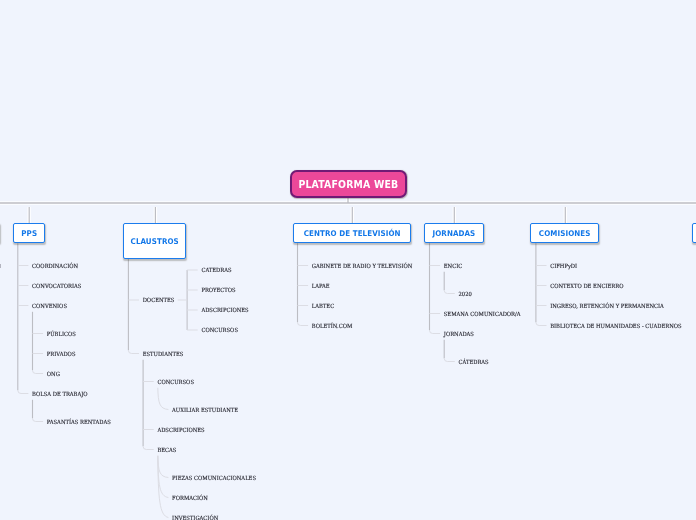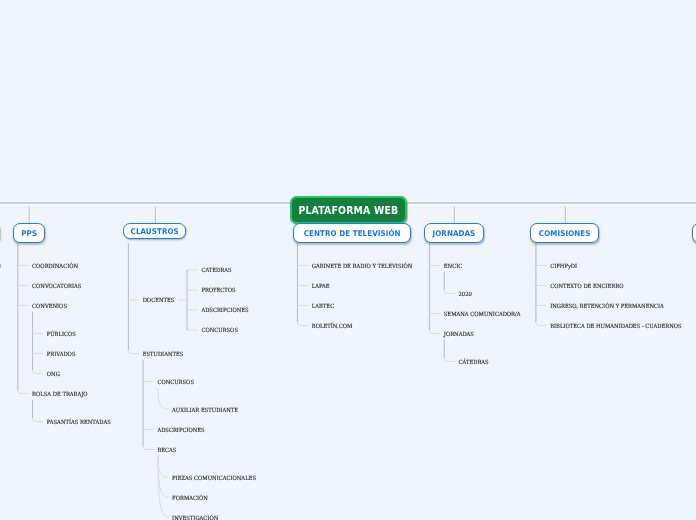--- a/index.html
+++ b/index.html
@@ -5,25 +5,25 @@
 <style>
   html,body{margin:0;padding:0;}
   body{width:696px;height:520px;overflow:hidden;background:#f0f4fd;
        font-family:"DejaVu Sans Condensed","DejaVu Sans",sans-serif;}
   #stage{position:relative;width:696px;height:520px;background:#f0f4fd;overflow:hidden;}
   svg#links{position:absolute;left:0;top:0;width:696px;height:520px;}
 
   .node{position:absolute;box-sizing:border-box;filter:opacity(1);display:flex;align-items:center;
         justify-content:center;white-space:nowrap;}
 
-  .node-root{background:#15803d;border:2px solid #22c55e;border-radius:7px;color:#fff;
+  .node-root{background:#ec4899;border:2px solid #701a75;border-radius:7px;color:#fff;
      font-weight:bold;font-size:10.4px;letter-spacing:.2px;
-     box-shadow:0.8px 0.8px 0.9px rgba(70,60,45,.30);margin-top:26px;}
+     box-shadow:0.8px 0.8px 0.9px rgba(70,60,45,.30);}
 
-  .node-branch{background:#ffffff;border:1.6px solid #1b7ced;border-radius:7px;color:#1277e8;
+  .node-branch{background:#ffffff;border:1.6px solid #1b7ced;border-radius:2px;color:#1277e8;
      font-weight:bold;font-size:7.9px;letter-spacing:.1px;
      box-shadow:0.8px 1.2px 1.4px rgba(60,55,45,.30);}
 
   .leaf{position:absolute;filter:opacity(1);white-space:nowrap;color:#1f1f29;
      font-family:"DejaVu Serif Condensed","DejaVu Serif",serif;font-size:5.8px;
      line-height:1;letter-spacing:0.0px;-webkit-text-stroke:0.12px #1f1f29;}
 </style>
 </head>
 <body>
 
@@ -103,21 +103,21 @@
       <span>PPS</span>
     </div>
     <div class="leaf" style="left: 32.1px; top: 263.5px;">COORDINACIÓN</div>
     <div class="leaf" style="left: 32.1px; top: 283.5px;">CONVOCATORIAS</div>
     <div class="leaf" style="left: 32.1px; top: 303.5px;">CONVENIOS</div>
     <div class="leaf" style="left: 46.8px; top: 331.5px;">PÚBLICOS</div>
     <div class="leaf" style="left: 46.8px; top: 351.5px;">PRIVADOS</div>
     <div class="leaf" style="left: 46.8px; top: 371.5px;">ONG</div>
     <div class="leaf" style="left: 32.1px; top: 391.5px;">BOLSA DE TRABAJO</div>
     <div class="leaf" style="left: 46.8px; top: 419.5px;">PASANTÍAS RENTADAS</div>
-    <div class="node node-branch" style="left: 123px; top: 223.2px; width: 63.4px; height: 16px;">
+    <div class="node node-branch" style="left: 123px; top: 223.2px; width: 63.4px; height: 36px;">
       <span>CLAUSTROS</span>
     </div>
     <div class="leaf" style="left: 142.7px; top: 298px;">DOCENTES</div>
     <div class="leaf" style="left: 201.4px; top: 268px;">CATEDRAS</div>
     <div class="leaf" style="left: 201.4px; top: 288px;">PROYECTOS</div>
     <div class="leaf" style="left: 201.4px; top: 308px;">ADSCRIPCIONES</div>
     <div class="leaf" style="left: 201.4px; top: 328px;">CONCURSOS</div>
     <div class="leaf" style="left: 142.7px; top: 351.5px;">ESTUDIANTES</div>
     <div class="leaf" style="left: 157.4px; top: 379.5px;">CONCURSOS</div>
     <div class="leaf" style="left: 172.1px; top: 407.5px;">AUXILIAR ESTUDIANTE</div>

